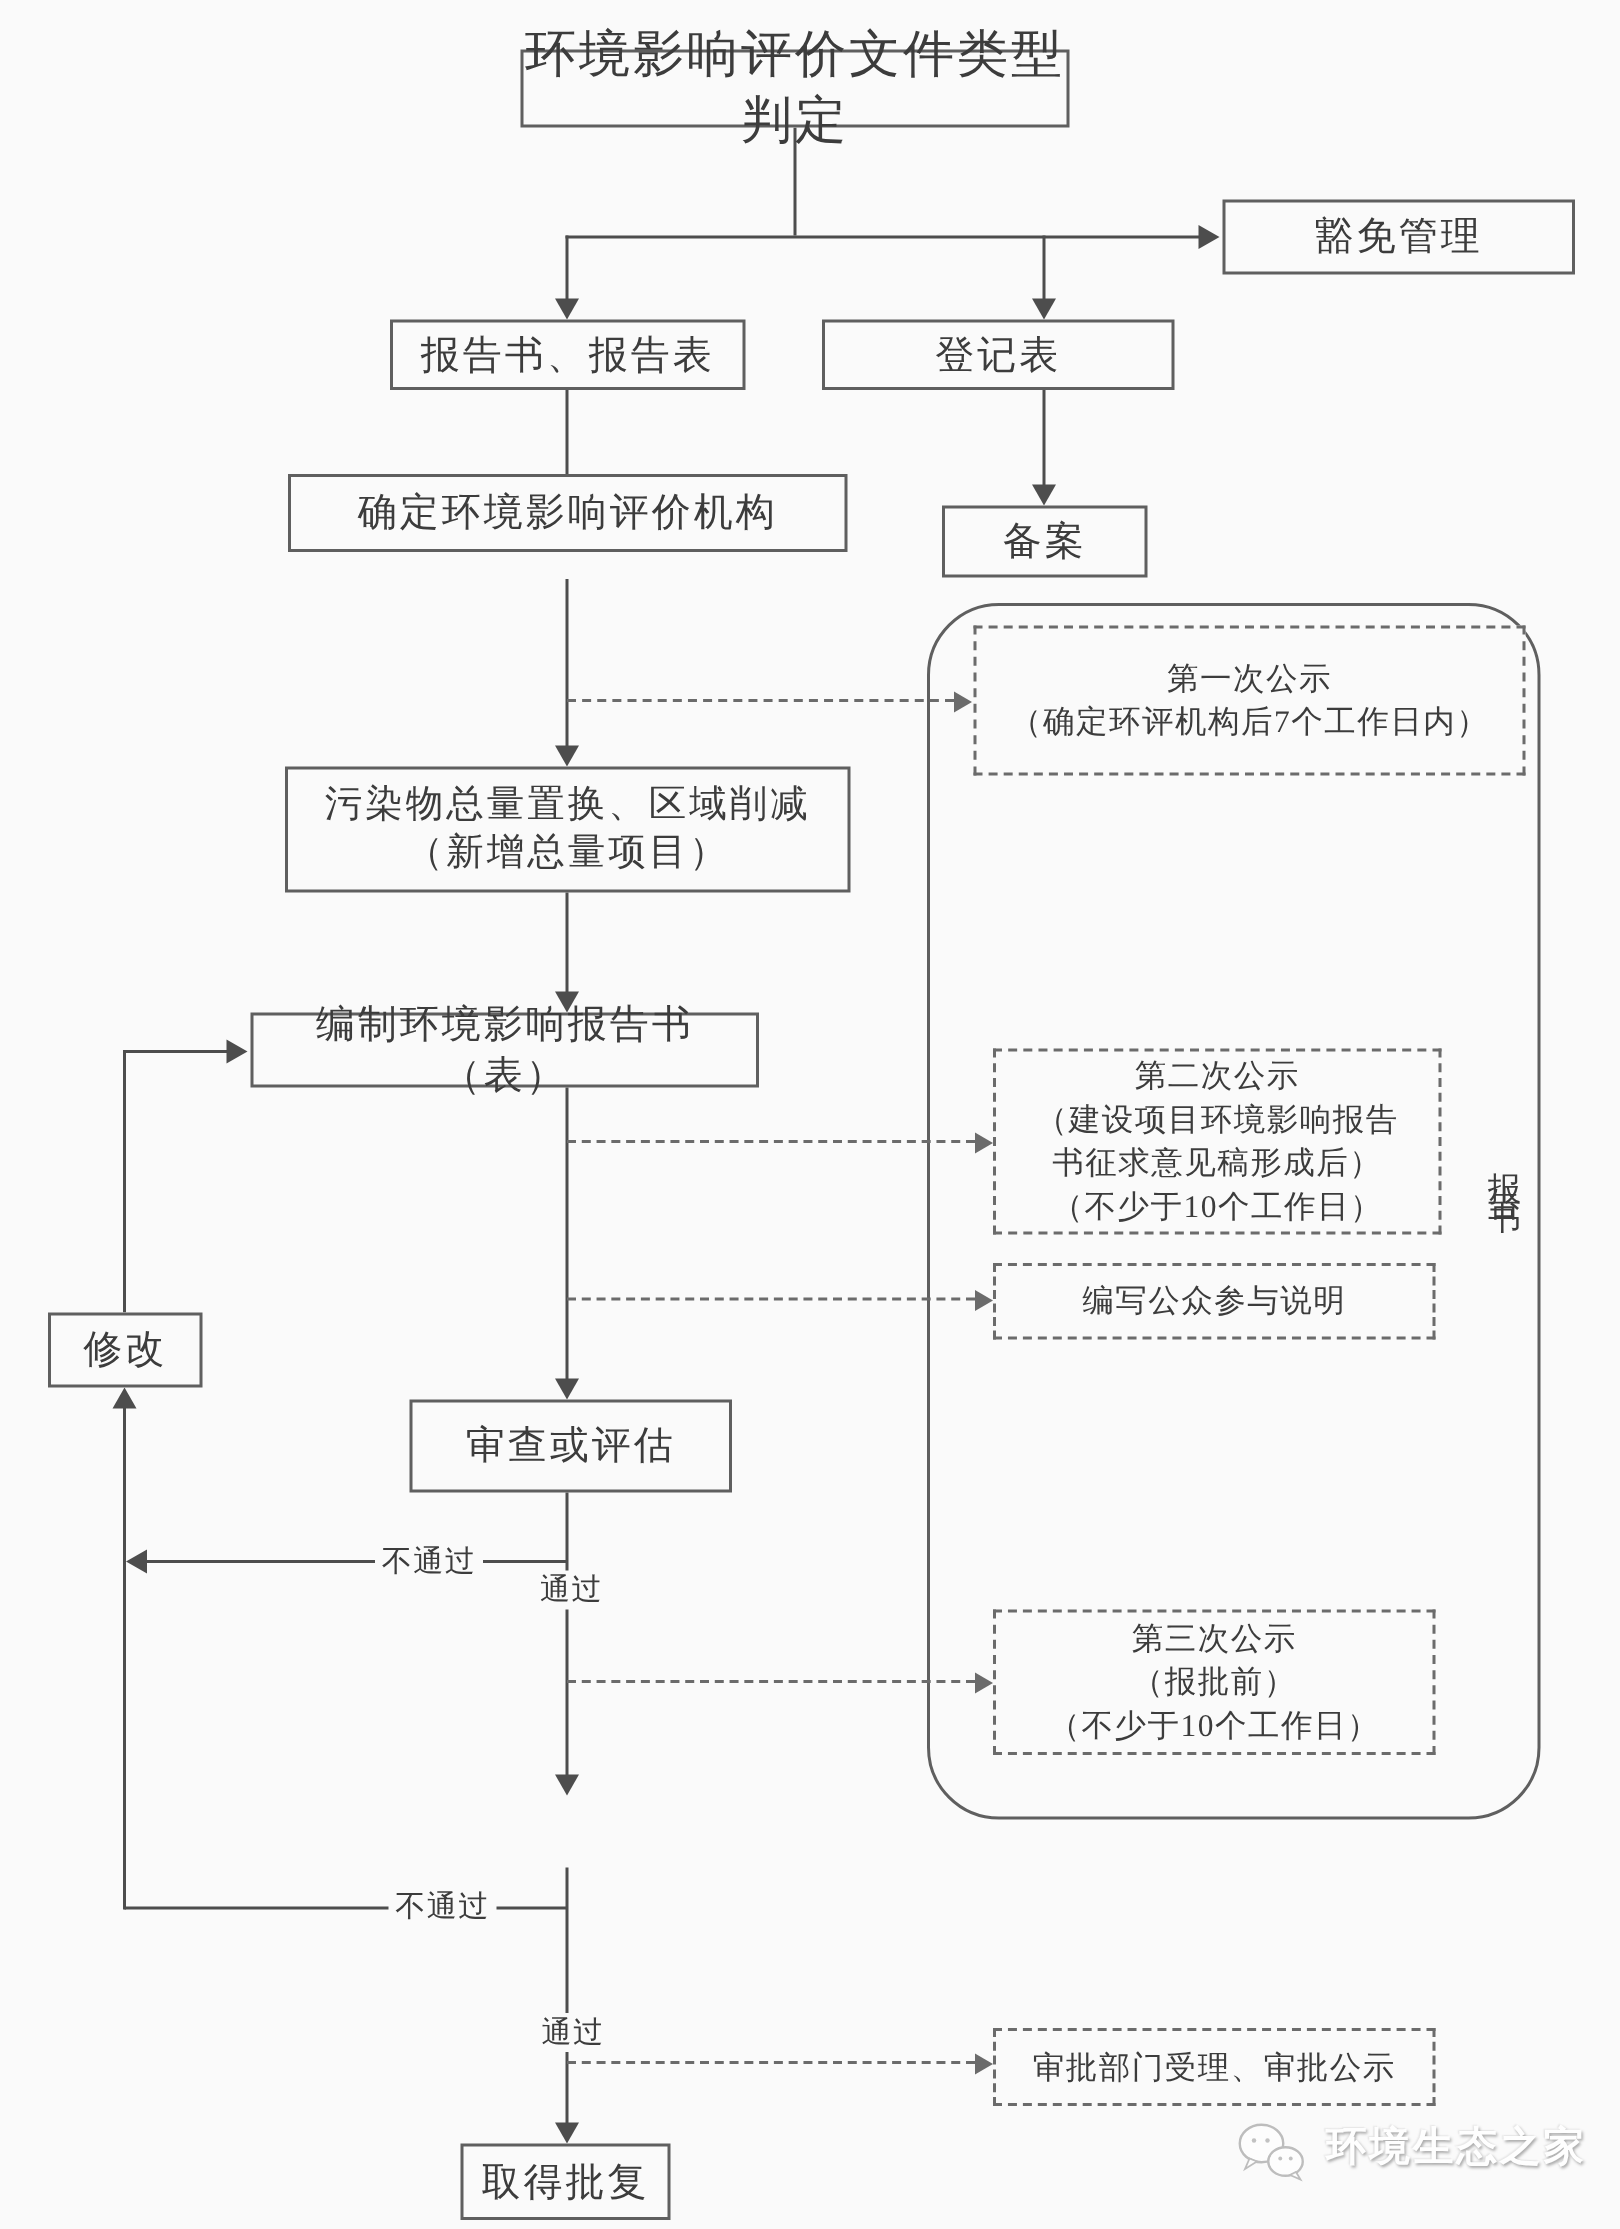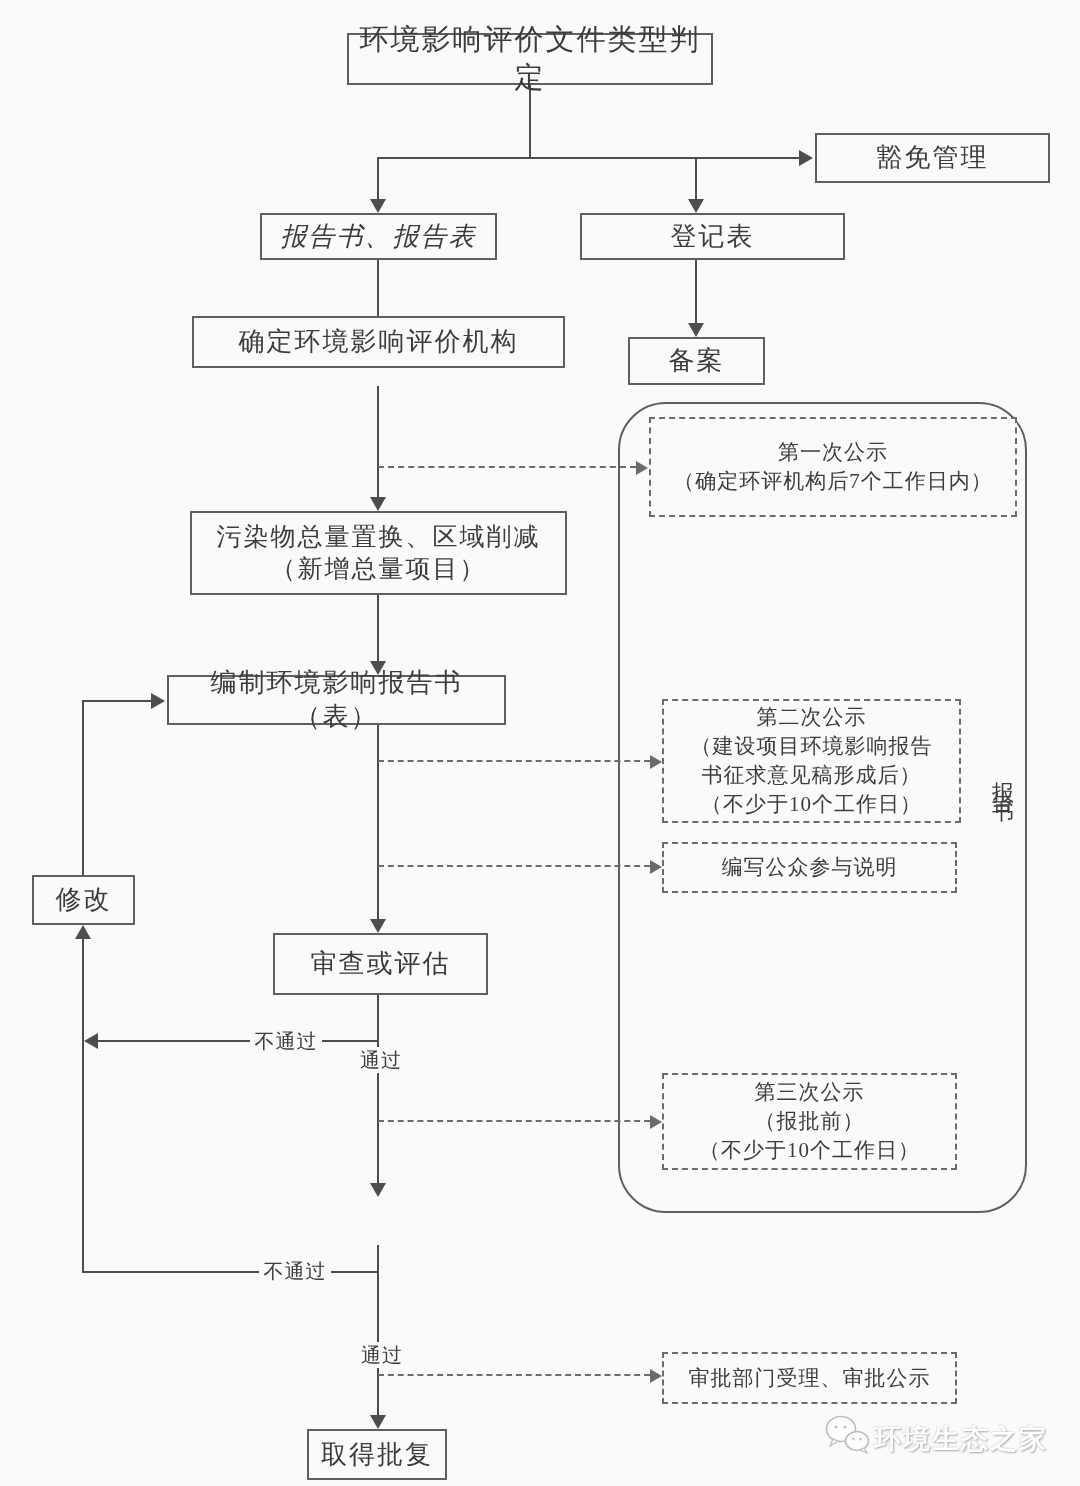--- a/index.html
+++ b/index.html
@@ -39,21 +39,21 @@
   .arr.dright{border-top:7px solid transparent;border-bottom:7px solid transparent;border-left:12px solid var(--c-dashed);}
   .lbl{
     position:absolute;background:var(--c-bg);font-size:20px;letter-spacing:1px;
     text-align:center;line-height:1.2;padding:1px 2px;
   }
   .side-label{
     position:absolute;writing-mode:vertical-rl;text-orientation:upright;
     font-size:22px;letter-spacing:9px;color:var(--c-text);
   }
   .watermark{
-    position:absolute;display:flex;align-items:flex-end;gap:2px;
+    position:absolute;display:flex;align-items:flex-start;gap:12px;
     font-size:27px;letter-spacing:2px;color:#fefefe;
     text-shadow:1px 1px 2px #a9a9a9, -1px -1px 1px #e8e8e8;
     font-family:"Liberation Sans","DejaVu Sans",sans-serif;font-weight:bold;
   }
 </style>
 </head>
 <body>
 
 <div id="canvas">
 
@@ -110,33 +110,33 @@
 
   <div class="dline" style="left:378px;top:865px;width:272px;"></div>
   <div class="arr dright" style="left:650px;top:860px;"></div>
 
   <div class="dline" style="left:378px;top:1120px;width:272px;"></div>
   <div class="arr dright" style="left:650px;top:1115px;"></div>
 
   <div class="dline" style="left:378px;top:1374px;width:272px;"></div>
   <div class="arr dright" style="left:650px;top:1369px;"></div>
 
-  <div class="box" style="left:347px;top:33px;width:366px;height:52px;font-size:29px;">
+  <div class="box" style="left:347px;top:33px;width:366px;height:52px;font-size:34px;">
     <span>环境影响评价文件类型判定</span>
   </div>
 
   <div class="box" style="left:815px;top:133px;width:235px;height:50px;">
     <span>豁免管理</span>
   </div>
 
-  <div class="box" style="left:260px;top:213px;width:237px;height:47px;font-style:italic;">
+  <div class="box" style="left:260px;top:213px;width:237px;height:47px;">
     <span>报告书、报告表</span>
   </div>
 
-  <div class="box" style="left:580px;top:213px;width:265px;height:47px;">
+  <div class="box" style="left:548px;top:213px;width:235px;height:47px;">
     <span>登记表</span>
   </div>
 
   <div class="box" style="left:192px;top:316px;width:373px;height:52px;">
     <span>确定环境影响评价机构</span>
   </div>
 
   <div class="box" style="left:628px;top:337px;width:137px;height:48px;">
     <span>备案</span>
   </div>

